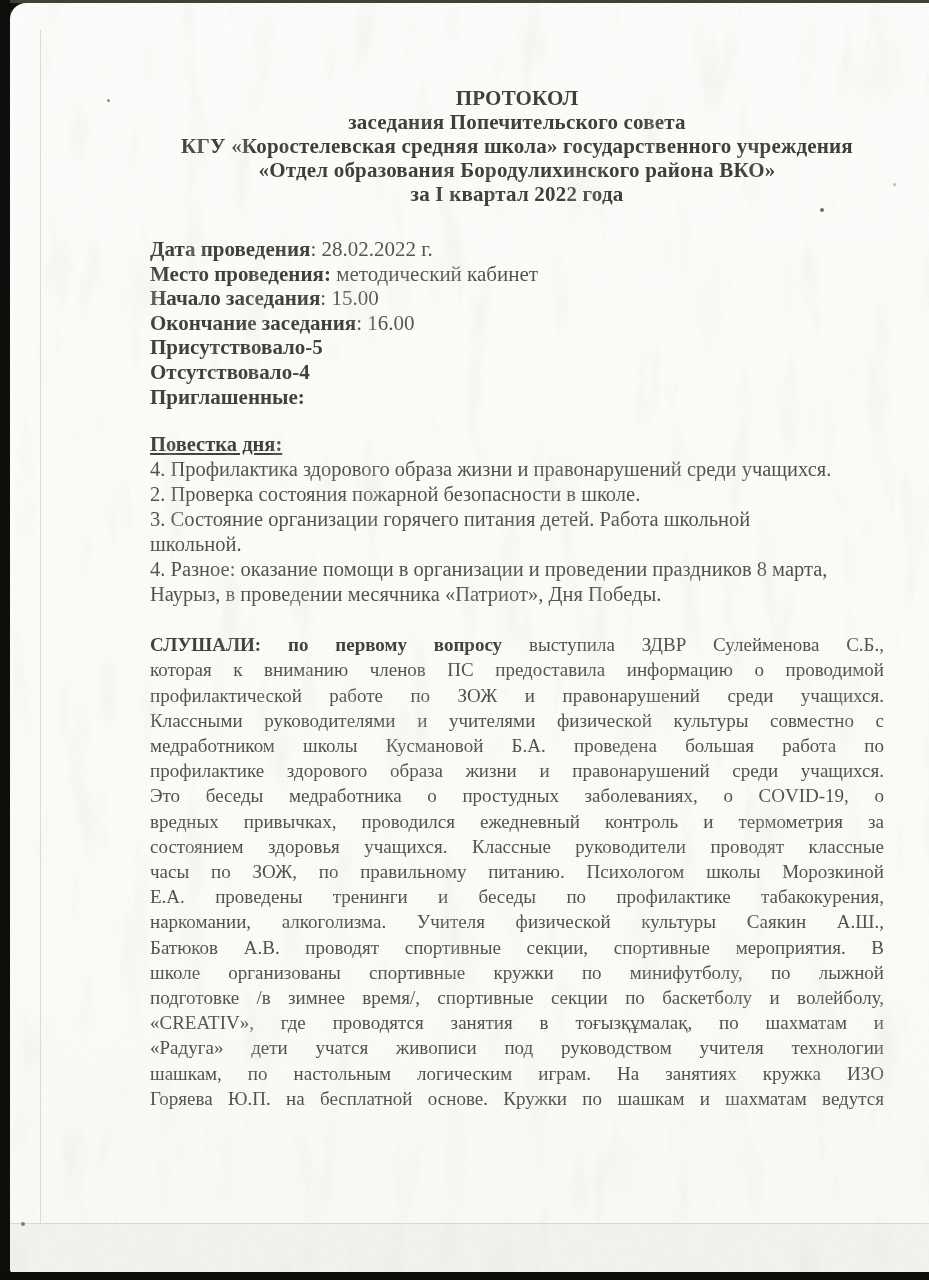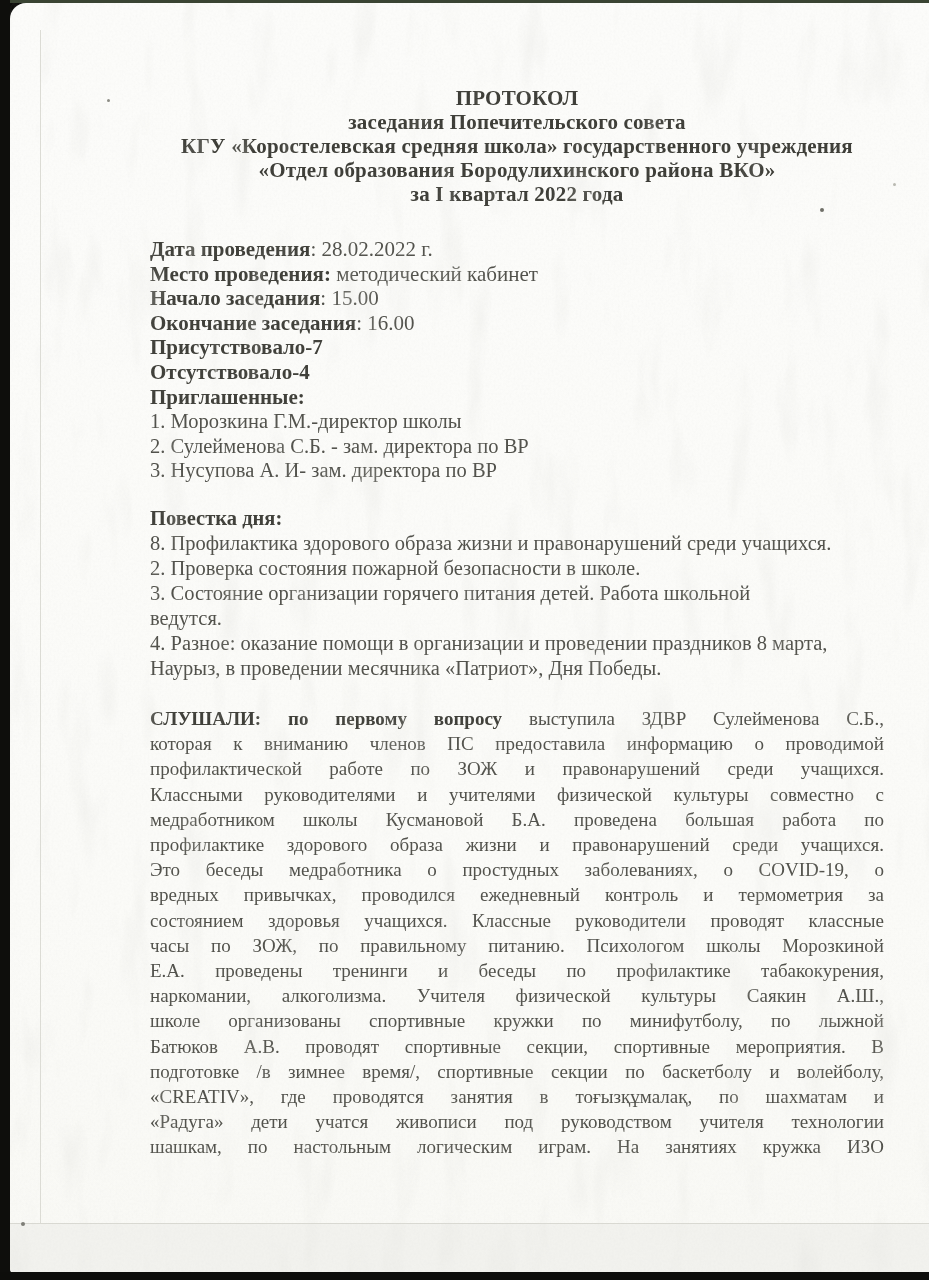--- a/index.html
+++ b/index.html
@@ -32,21 +32,21 @@
 
   .title-block{text-align:center;font-weight:bold;color:#3c3c36;font-size:21px;line-height:24px;margin:0 0 31px 0;letter-spacing:.2px;}
   .title-line{white-space:nowrap;}
 
   .meta-block{font-size:21px;line-height:24.6px;}
   .meta-line{white-space:nowrap;}
   .invited-block{font-size:20.5px;line-height:24.6px;}
   .plain-line{white-space:nowrap;}
 
   .agenda-block{margin-top:23px;font-size:20.5px;line-height:25px;}
-  .agenda-head{line-height:25px;}
+  .agenda-head{line-height:25px;text-decoration:underline;}
 
   .body-par{margin-top:25px;font-size:19px;line-height:25.2px;word-spacing:-1.5px;}
   .body-line{text-align:justify;text-align-last:justify;}
 </style>
 </head>
 <body>
 
 <div class="scan">
   <div class="strip-top"></div>
 
@@ -62,62 +62,58 @@
           <div class="title-line">КГУ  «Коростелевская средняя школа» государственного учреждения</div>
           <div class="title-line">«Отдел образования Бородулихинского района ВКО»</div>
           <div class="title-line">за I  квартал 2022 года</div>
         </div>
 
       <div class="meta-block">
           <div class="meta-line"><span class="b">Дата проведения</span><span>: 28.02.2022 г.</span></div>
           <div class="meta-line"><span class="b">Место проведения:</span><span>  методический кабинет</span></div>
           <div class="meta-line"><span class="b">Начало заседания</span><span>: 15.00</span></div>
           <div class="meta-line"><span class="b">Окончание заседания</span><span>: 16.00</span></div>
-          <div class="meta-line"><span class="b">Присутствовало-7</span></div>
+          <div class="meta-line"><span class="b">Присутствовало-5</span></div>
           <div class="meta-line"><span class="b">Отсутствовало-4</span></div>
           <div class="meta-line"><span class="b">Приглашенные:</span></div>
         </div>
 
-      <div class="invited-block">
-          <div class="plain-line">1. Морозкина Г.М.-директор школы</div>
-          <div class="plain-line">2. Сулейменова С.Б. - зам. директора по ВР</div>
-          <div class="plain-line">3. Нусупова А. И- зам. директора по ВР</div>
-        </div>
 
       <div class="agenda-block">
         <div class="b agenda-head">Повестка дня:</div>
         <div>
-            <div class="plain-line">8. Профилактика здорового образа жизни и правонарушений среди учащихся.</div>
+            <div class="plain-line">4. Профилактика здорового образа жизни и правонарушений среди учащихся.</div>
             <div class="plain-line">2. Проверка состояния пожарной безопасности в школе.</div>
             <div class="plain-line">3. Состояние организации горячего питания детей. Работа школьной</div>
-            <div class="plain-line">ведутся.</div>
+            <div class="plain-line">школьной.</div>
             <div class="plain-line">4. Разное: оказание помощи в организации и проведении праздников 8 марта,</div>
             <div class="plain-line">Наурыз,  в проведении месячника «Патриот», Дня Победы.</div>
           </div>
       </div>
 
       <div class="body-par">
           <div class="body-line"><span class="b">СЛУШАЛИ:  по первому вопросу</span><span> выступила  ЗДВР Сулейменова С.Б.,</span></div>
           <div class="body-line"><span>которая к вниманию членов ПС предоставила информацию о проводимой</span></div>
           <div class="body-line"><span>профилактической работе по ЗОЖ и правонарушений среди учащихся.</span></div>
           <div class="body-line"><span>Классными руководителями и учителями физической культуры совместно с</span></div>
           <div class="body-line"><span>медработником школы Кусмановой Б.А. проведена большая работа по</span></div>
           <div class="body-line"><span>профилактике здорового образа жизни и правонарушений среди учащихся.</span></div>
           <div class="body-line"><span>Это беседы медработника о простудных заболеваниях, о COVID-19, о</span></div>
           <div class="body-line"><span>вредных привычках, проводился ежедневный контроль и термометрия за</span></div>
           <div class="body-line"><span>состоянием здоровья учащихся. Классные руководители проводят классные</span></div>
           <div class="body-line"><span>часы по ЗОЖ, по правильному питанию. Психологом школы Морозкиной</span></div>
           <div class="body-line"><span>Е.А. проведены тренинги и беседы по профилактике табакокурения,</span></div>
           <div class="body-line"><span>наркомании, алкоголизма. Учителя физической культуры Саякин А.Ш.,</span></div>
+          <div class="body-line"><span>Батюков А.В. проводят спортивные секции, спортивные мероприятия. В</span></div>
           <div class="body-line"><span>школе организованы спортивные кружки по минифутболу, по лыжной</span></div>
-          <div class="body-line"><span>Батюков А.В. проводят спортивные секции, спортивные мероприятия. В</span></div>
           <div class="body-line"><span>подготовке /в зимнее время/, спортивные секции по баскетболу и волейболу,</span></div>
           <div class="body-line"><span>«CREATIV», где проводятся занятия в  тоғызқұмалақ, по шахматам и</span></div>
           <div class="body-line"><span>«Радуга» дети учатся живописи под руководством учителя технологии</span></div>
           <div class="body-line"><span>шашкам, по настольным логическим играм. На занятиях кружка ИЗО</span></div>
+          <div class="body-line"><span>Горяева Ю.П. на бесплатной основе. Кружки по шашкам и шахматам ведутся</span></div>
         </div>
 
     </div>
 
     <svg class="noise" xmlns="http://www.w3.org/2000/svg" width="919" height="1269" preserveAspectRatio="none">
       <filter id="scanNoise" x="0" y="0" width="100%" height="100%">
         <feTurbulence type="fractalNoise" baseFrequency="0.035 0.009" numOctaves="3" seed="11"></feTurbulence>
         <feColorMatrix type="matrix" values="0 0 0 0 0.74  0 0 0 0 0.74  0 0 0 0 0.71  0 0 0 1.4 -0.78"></feColorMatrix>
       </filter>
       <filter id="grain" x="0" y="0" width="100%" height="100%">

